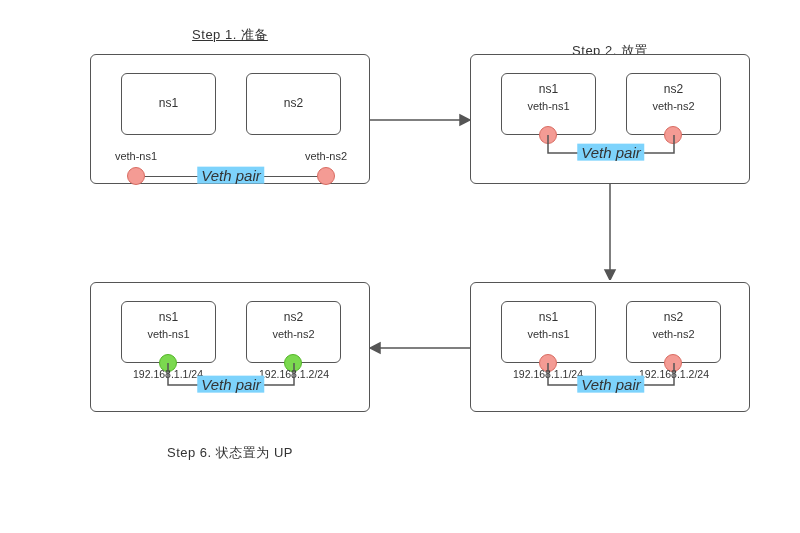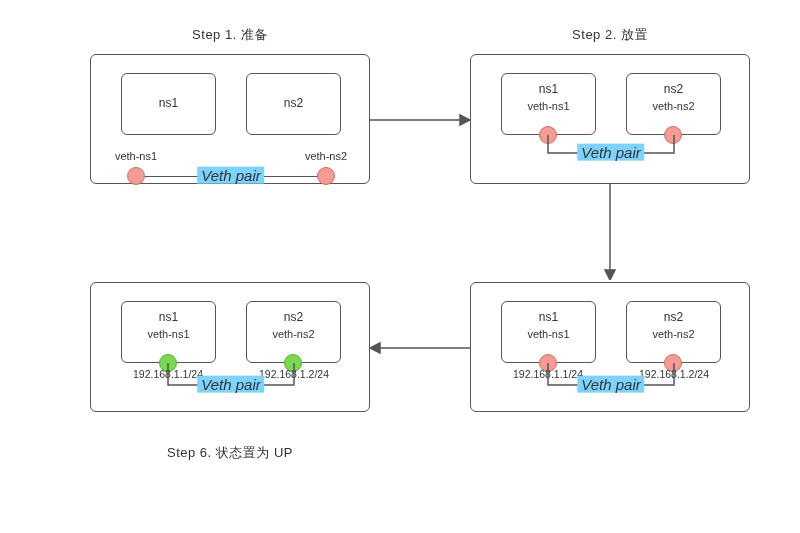--- a/index.html
+++ b/index.html
@@ -95,21 +95,21 @@
   }
   .arrow-head {
     fill: #555;
   }
 </style>
 </head>
 <body>
 
 <div class="stage">
 
-  <div class="step-title" style="left:90px; top:26px;">Step 1. 准备</div>
+  <div class="step-title" style="left:90px; top:26px;text-decoration:underline;">Step 1. 准备</div>
 
   <div class="host" style="left:90px; top:54px;">
     <div class="ns" style="left:30px; top:18px;">
       <span class="ns-label">ns1</span>
     </div>
     <div class="ns" style="left:155px; top:18px;">
       <span class="ns-label">ns2</span>
     </div>
 
     <div class="outer-veth" style="left:10px; top:95px;">veth-ns1</div>
@@ -120,21 +120,21 @@
 
     <div class="port red" style="left:36px; top:112px;"></div>
     <div class="port red" style="left:226px; top:112px;"></div>
   </div>
 
   <svg class="arrow" style="left:370px; top:110px; width:100px; height:20px;">
     <line x1="0" y1="10" x2="90" y2="10"></line>
     <polygon class="arrow-head" points="90,5 100,10 90,15"></polygon>
   </svg>
 
-  <div class="step-title" style="left:470px; top:26px;">Step 2. 放置</div>
+  <div class="step-title" style="left:470px; top:42px;">Step 2. 放置</div>
 
   <div class="host" style="left:470px; top:54px;">
     <div class="ns ns-compact" style="left:30px; top:18px;">
       <span class="ns-label">ns1</span>
       <span class="veth-label">veth-ns1</span>
     </div>
     <div class="ns ns-compact" style="left:155px; top:18px;">
       <span class="ns-label">ns2</span>
       <span class="veth-label">veth-ns2</span>
     </div>

